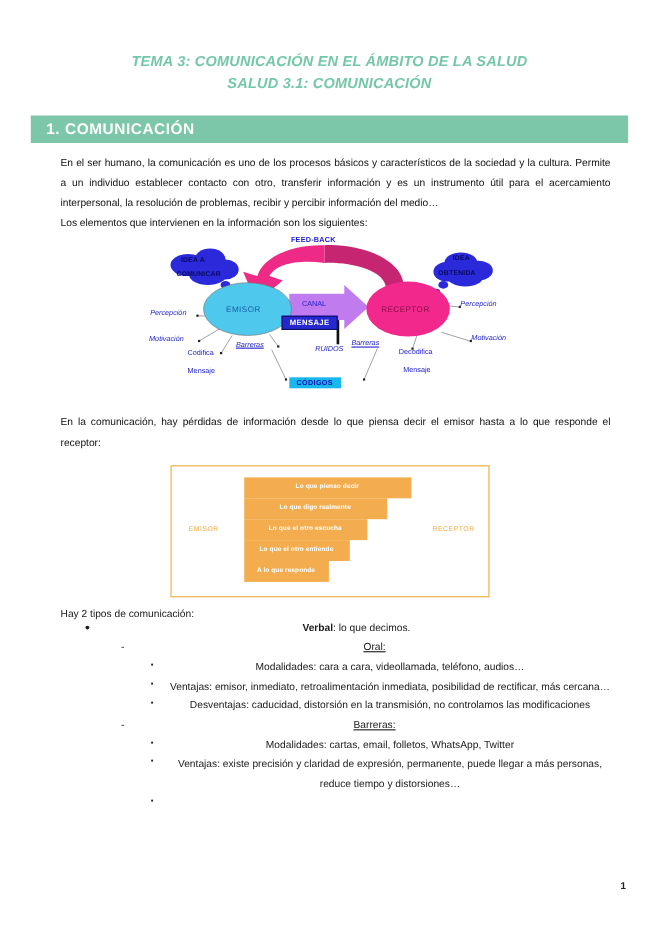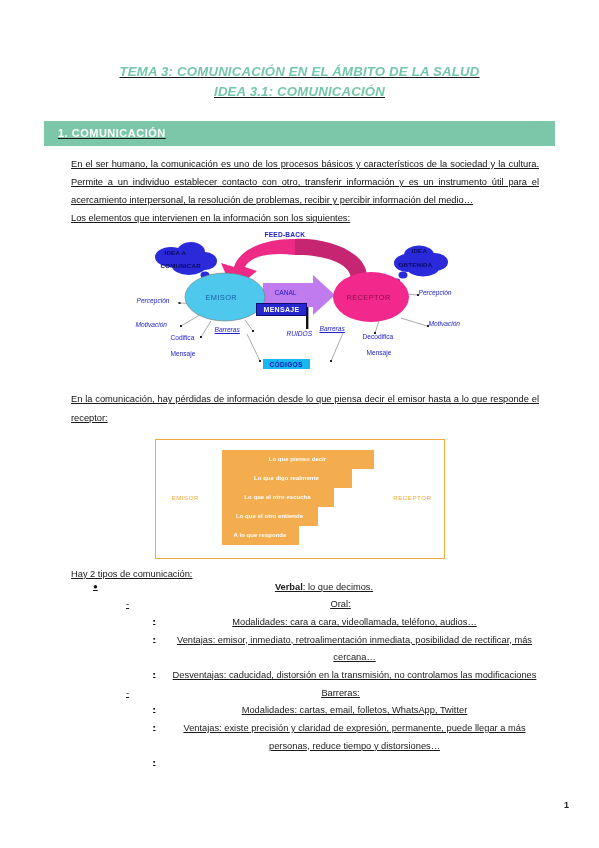--- a/index.html
+++ b/index.html
@@ -10,22 +10,21 @@
     background: #ffffff;
     font-family: "Liberation Sans", sans-serif;
     color: #1a1a1a;
     position: relative;
     overflow: hidden;
   }
   .page {
     position: relative;
     width: 599px;
     height: 848px;
-    padding: 16px;
-    text-decoration: underline;
+    padding: 0;
   }
 
   
   .doc-title {
     text-align: center;
     font-style: italic;
     font-weight: bold;
     font-size: 13.2px;
     color: #74C7A8;
     letter-spacing: 0.2px;
@@ -37,21 +36,21 @@
   .section-bar {
     margin: 18px 28px 0 28px;
     background: #7CC6A9;
     height: 25px;
     display: flex;
     align-items: center;
     padding-left: 14px;
   }
   .section-bar span {
     color: #ffffff;
-    font-size: 11px;
+    font-size: 14px;
     font-weight: bold;
     letter-spacing: 0.5px;
   }
 
   
   .body-wrap { padding: 0 44px 0 55px; }
   p.para {
     margin: 9px 0 0 0;
     font-size: 9.3px;
     line-height: 1.95;
@@ -183,21 +182,21 @@
     color: #222;
   }
 </style>
 </head>
 <body>
 
 <div class="page">
 
   <div class="title-block">
     <div class="doc-title">TEMA 3: COMUNICACIÓN EN EL ÁMBITO DE LA SALUD</div>
-    <div class="doc-title">IDEA 3.1: COMUNICACIÓN</div>
+    <div class="doc-title">SALUD 3.1: COMUNICACIÓN</div>
   </div>
 
   <div class="section-bar">
     <span>1. COMUNICACIÓN</span>
   </div>
 
   <div class="body-wrap">
     <p class="para">En el ser humano, la comunicación es uno de los procesos básicos y característicos de la sociedad y la cultura. Permite a un individuo establecer contacto con otro, transferir información y es un instrumento útil para el acercamiento interpersonal, la resolución de problemas, recibir y percibir información del medio…</p>
     <p class="para tight">Los elementos que intervienen en la información son los siguientes:</p>
   </div>

